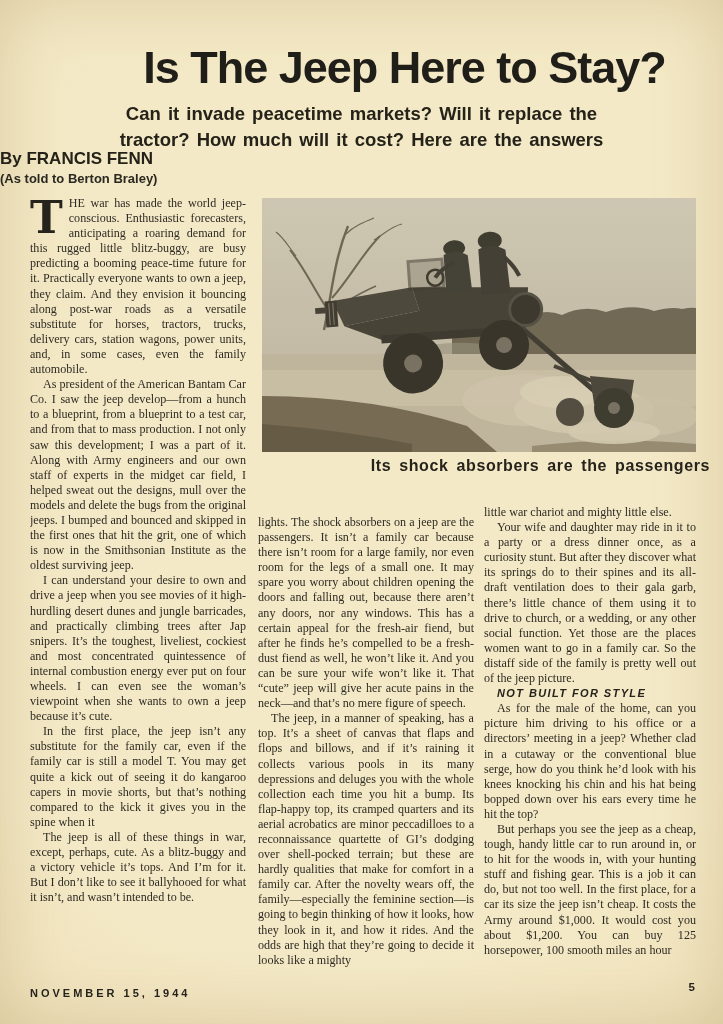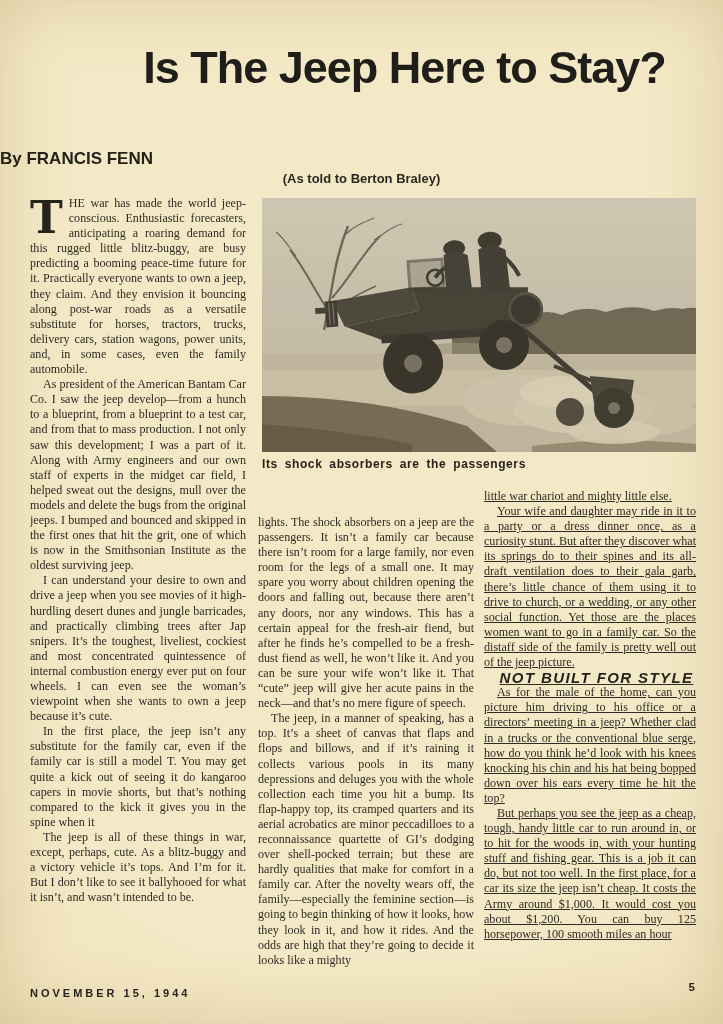--- a/index.html
+++ b/index.html
@@ -25,61 +25,61 @@
     font-family:"Liberation Sans", sans-serif;
     font-weight:bold;font-size:18.5px;line-height:26px;
     color:#242219;word-spacing:2px;
   }
   .byline{
     position:absolute;left:0;top:149px;width:723px;text-align:left;
     font-family:"Liberation Sans", sans-serif;
     font-weight:bold;font-size:17px;color:#242219;
   }
   .byline-note{
-    position:absolute;left:0;top:171px;width:723px;text-align:center;
+    position:absolute;left:0;top:171px;width:723px;
     font-family:"Liberation Sans", sans-serif;
     font-weight:bold;font-size:13px;color:#2a2820;
   }
   .col{
     position:absolute;
     font-size:12.1px;line-height:15.1px;
     text-align:justify;
     overflow:hidden;
   }
   .col1{left:30px;top:196px;width:216px;height:788px;}
   .col2{left:258px;top:483px;width:216px;height:505px;margin-top:32px;}
-  .col3{left:484px;top:489px;width:212px;height:505px;text-decoration:underline;}
+  .col3{left:484px;top:505px;width:212px;height:505px;}
   .col p{margin:0;text-indent:13px;}
   .col p.noindent{text-indent:0;}
   .dropcap{
     float:left;
     font-family:"DejaVu Serif", serif;
     font-weight:bold;
     font-size:44px;line-height:37px;
     padding:3px 6px 0 0;
     color:#26231d;
   }
   .sec-heading{
     margin:7px 0 6px 0;
-    text-align:center;text-indent:0;
+    text-align:left;text-indent:0;
     font-family:"Liberation Sans", sans-serif;
     font-style:italic;font-weight:bold;
-    font-size:15px;letter-spacing:1.4px;
+    font-size:11px;letter-spacing:1.4px;
     color:#26231d;
   }
   .photo{
     position:absolute;left:262px;top:198px;width:434px;height:254px;
     background:#c2bba9;
   }
   .photo svg{display:block;}
   .caption{
-    position:absolute;left:262px;top:457px;width:434px;
-    text-align:left;
-    font-family:"Liberation Sans", sans-serif;
-    font-weight:bold;font-size:12px;letter-spacing:.6px;word-spacing:3px;
+    position:absolute;left:276px;top:457px;width:434px;
+    text-align:right;
+    font-family:"Liberation Sans", sans-serif;
+    font-weight:bold;font-size:16px;letter-spacing:.6px;word-spacing:3px;
     color:#26231d;
   }
   .footer-date{
     position:absolute;left:30px;top:987px;
     font-family:Liberation Sans, sans-serif;
     font-weight:bold;font-size:11px;letter-spacing:3px;
     color:#26231d;
   }
   .footer-page{
     position:absolute;right:28px;top:981px;
@@ -87,20 +87,24 @@
     font-weight:bold;font-size:11.5px;color:#26231d;
   }
 </style>
 </head>
 <body>
 
 <div class="page">
 
   <div class="title">Is The Jeep Here to Stay?</div>
 
+  <div class="subtitle">
+    <div>Can it invade peacetime markets?  Will it replace the</div>
+    <div>tractor?  How much will it cost?  Here are the answers</div>
+  </div>
 
   <div class="byline">By FRANCIS FENN</div>
   <div class="byline-note">(As told to Berton Braley)</div>
 
   <div class="col col1">
     <p class="noindent"><span class="dropcap">T</span><span>HE war has made the world jeep-conscious. Enthusiastic forecasters, anticipating a roaring demand for this rugged little blitz-buggy, are busy predicting a booming peace-time future for it. Practically everyone wants to own a jeep, they claim. And they envision it bouncing along post-war roads as a versatile substitute for horses, tractors, trucks, delivery cars, station wagons, power units, and, in some cases, even the family automobile.</span></p>
     <p>As president of the American Bantam Car Co. I saw the jeep develop—from a hunch to a blueprint, from a blueprint to a test car, and from that to mass production. I not only saw this development; I was a part of it. Along with Army engineers and our own staff of experts in the midget car field, I helped sweat out the designs, mull over the models and delete the bugs from the original jeeps. I bumped and bounced and skipped in the first ones that hit the grit, one of which is now in the Smithsonian Institute as the oldest surviving jeep.</p>
     <p>I can understand your desire to own and drive a jeep when you see movies of it high-hurdling desert dunes and jungle barricades, and practically climbing trees after Jap snipers. It’s the toughest, liveliest, cockiest and most concentrated quintessence of internal combustion energy ever put on four wheels. I can even see the woman’s viewpoint when she wants to own a jeep because it’s cute.</p>
     <p>In the first place, the jeep isn’t any substitute for the family car, even if the family car is still a model T. You may get quite a kick out of seeing it do kangaroo capers in movie shorts, but that’s nothing compared to the kick it gives you in the spine when it</p>
     <p>The jeep is all of these things in war, except, perhaps, cute. As a blitz-buggy and a victory vehicle it’s tops. And I’m for it. But I don’t like to see it ballyhooed for what it isn’t, and wasn’t intended to be.</p>
@@ -190,20 +194,20 @@
 
   <div class="col col2">
     <p class="noindent">lights. The shock absorbers on a jeep are the passengers. It isn’t a family car because there isn’t room for a large family, nor even room for the legs of a small one. It may spare you worry about children opening the doors and falling out, because there aren’t any doors, nor any windows. This has a certain appeal for the fresh-air fiend, but after he finds he’s compelled to be a fresh-dust fiend as well, he won’t like it. And you can be sure your wife won’t like it. That “cute” jeep will give her acute pains in the neck—and that’s no mere figure of speech.</p>
     <p>The jeep, in a manner of speaking, has a top. It’s a sheet of canvas that flaps and flops and billows, and if it’s raining it collects various pools in its many depressions and deluges you with the whole collection each time you hit a bump. Its flap-happy top, its cramped quarters and its aerial acrobatics are minor peccadilloes to a reconnaissance quartette of GI’s dodging over shell-pocked terrain; but these are hardly qualities that make for comfort in a family car. After the novelty wears off, the family—especially the feminine section—is going to begin thinking of how it looks, how they look in it, and how it rides. And the odds are high that they’re going to decide it looks like a mighty</p>
   </div>
 
   <div class="col col3">
     <p class="noindent">little war chariot and mighty little else.</p>
     <p>Your wife and daughter may ride in it to a party or a dress dinner once, as a curiosity stunt. But after they discover what its springs do to their spines and its all-draft ventilation does to their gala garb, there’s little chance of them using it to drive to church, or a wedding, or any other social function. Yet those are the places women want to go in a family car. So the distaff side of the family is pretty well out of the jeep picture.</p>
     <p class="sec-heading">NOT BUILT FOR STYLE</p>
-    <p>As for the male of the home, can you picture him driving to his office or a directors’ meeting in a jeep? Whether clad in a trucks or the conventional blue serge, how do you think he’d look with his knees knocking his chin and his hat being bopped down over his ears every time he hit the top?</p>
+    <p>As for the male of the home, can you picture him driving to his office or a directors’ meeting in a jeep? Whether clad in a cutaway or the conventional blue serge, how do you think he’d look with his knees knocking his chin and his hat being bopped down over his ears every time he hit the top?</p>
     <p>But perhaps you see the jeep as a cheap, tough, handy little car to run around in, or to hit for the woods in, with your hunting stuff and fishing gear. This is a job it can do, but not too well. In the first place, for a car its size the jeep isn’t cheap. It costs the Army around $1,000. It would cost you about $1,200. You can buy 125 horsepower, 100 smooth miles an hour</p>
   </div>
 
   <div class="footer-date">NOVEMBER 15, 1944</div>
   <div class="footer-page">5</div>
 
 </div>
 
 </body></html>

